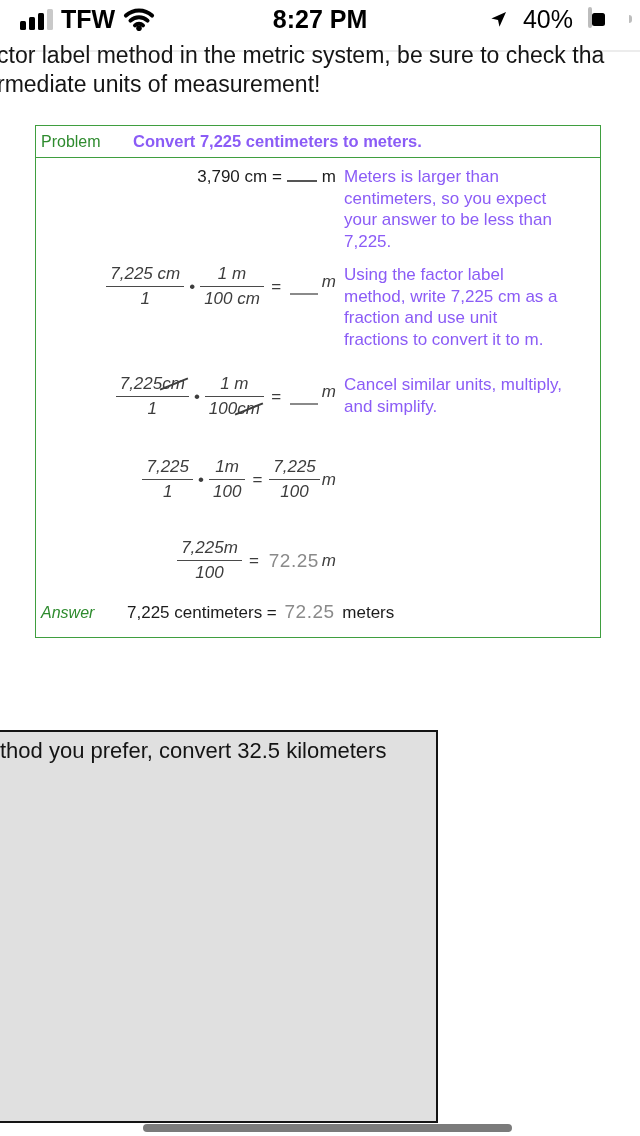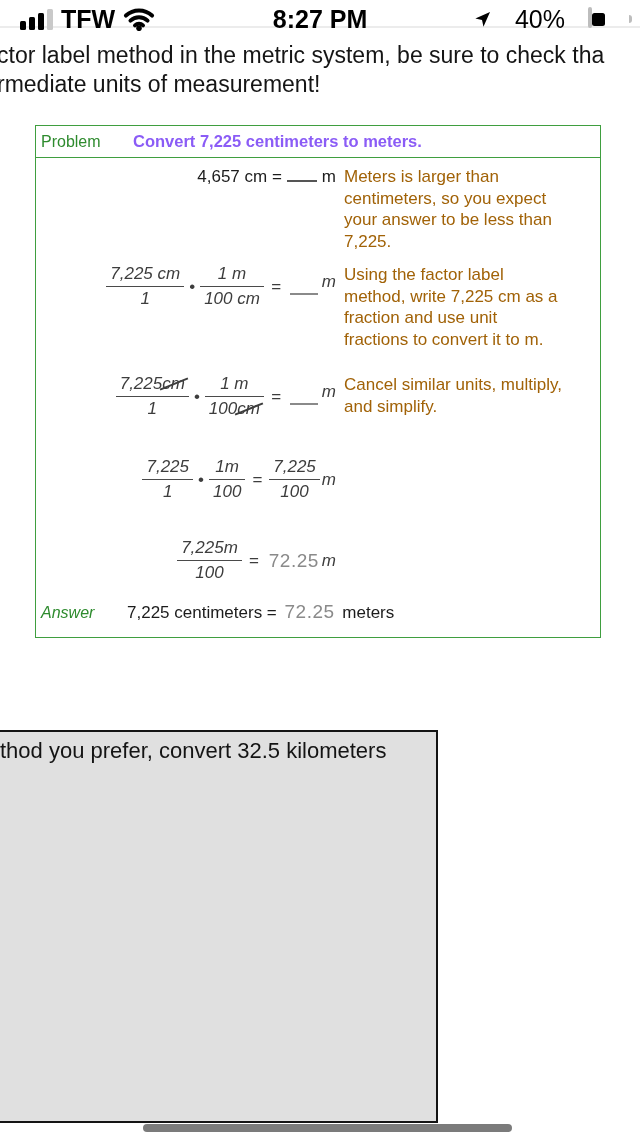--- a/index.html
+++ b/index.html
@@ -2,31 +2,31 @@
 <html><head>
 <meta charset="utf-8">
 <style>
   html,body { margin:0; padding:0; }
   body {
     width:640px; height:1136px; position:relative; overflow:hidden;
     background:#ffffff; font-family:"Liberation Sans", sans-serif; color:#111;
   }
 
   
-  .status-bar { position:absolute; top:0; left:0; width:640px; height:28px;
+  .status-bar { position:absolute; top:0; left:0; width:640px; height:52px;
     border-bottom:2px solid #ececec; box-sizing:border-box; background:#fff; }
   .sb-left { position:absolute; left:20px; top:0; height:38px; display:flex; align-items:center; gap:8px; }
   .sig { display:flex; align-items:flex-end; gap:3px; height:22px; }
   .sig i { width:6px; border-radius:1.5px; background:#000; display:block; }
   .sig i.b1{height:9px;} .sig i.b2{height:13px;} .sig i.b3{height:17px;}
   .sig i.b4{height:21px; background:#c9c9c9;}
   .carrier { font-size:25px; font-weight:600; color:#000; }
   .sb-time { position:absolute; left:0; right:0; top:5px; text-align:center;
     font-size:25px; font-weight:600; color:#000; }
-  .sb-right { position:absolute; right:8px; top:0; height:38px; display:flex; align-items:center; gap:23px; }
+  .sb-right { position:absolute; right:8px; top:0; height:38px; display:flex; align-items:center; gap:15px; }
   .pct { font-size:25px; font-weight:500; color:#000; }
   .battery { position:relative; width:44px; height:21px; }
   .bat-body { width:39px; height:21px; border:2px solid #bdbdbd; border-radius:6px; box-sizing:border-box; }
   .bat-fill { position:absolute; left:4px; top:4px; width:13px; height:13px; background:#000; border-radius:2.5px; }
   .bat-nub { position:absolute; right:0; top:6.5px; width:3.5px; height:8px; background:#bdbdbd; border-radius:0 3px 3px 0; }
 
   
   .intro { position:absolute; top:40px; left:0; width:640px; height:64px; overflow:hidden;padding-left:18px; }
   .intro div { position:absolute; white-space:nowrap; font-size:23px; color:#151515; }
   .intro .l1 { left:-3px; top:2px; }
@@ -38,21 +38,21 @@
   .tbl-header { background:#66df63; border-bottom:1.5px solid #3f9e3f; text-align:center;
     font-weight:bold; font-size:16px; color:#1b6e1b; height:28px; line-height:28px; }
   .problem-row { display:flex; align-items:baseline; border-bottom:1.5px solid #3f9e3f; padding:6px 4px 6px 5px; }
   .problem-label { width:92px; flex:none; color:#2e8b2e; font-size:16px; }
   .problem-text { color:#8b5cf6; font-weight:bold; font-size:16.5px; }
 
   .tbl-body { padding:8px 6px 0 0; }
   .step { display:flex; align-items:flex-start; }
   .eq-area { width:300px; flex:none; display:flex; justify-content:flex-end; align-items:center; }
   .note { width:250px; flex:none; margin-left:8px; font-size:17px; line-height:21.5px;
-    color:#a16207; white-space:pre-line; }
+    color:#8b5cf6; white-space:pre-line; }
   .step2 { margin-top:12px; }
   .step3 { margin-top:24px; }
   .step4 { margin-top:38px; }
   .step5 { margin-top:36px; }
 
   
   .eq-plain { font-size:17px; color:#1c1c1c; display:inline-flex; align-items:baseline; }
   .blank-base { display:inline-block; width:30px; height:14px; border-bottom:2px solid #555; margin:0 5px; }
   .math { font-style:italic; color:#3d3d3d; font-size:17px; display:inline-flex; align-items:center; }
   .frac { display:inline-flex; flex-direction:column; text-align:center; }
@@ -125,21 +125,21 @@
   <div class="problem-row">
     <span class="problem-label">Problem</span>
     <span class="problem-text">Convert 7,225 centimeters to meters.</span>
   </div>
 
   <div class="tbl-body">
 
     <div class="step step1">
       <div class="eq-area">
         <span class="eq-plain">
-          <span>4,657 cm =</span>
+          <span>3,790 cm =</span>
           <span class="blank-base"></span>
           <span>m</span>
         </span>
       </div>
       <div class="note">Meters is larger than
 centimeters, so you expect
 your answer to be less than
 7,225.</div>
     </div>
 

